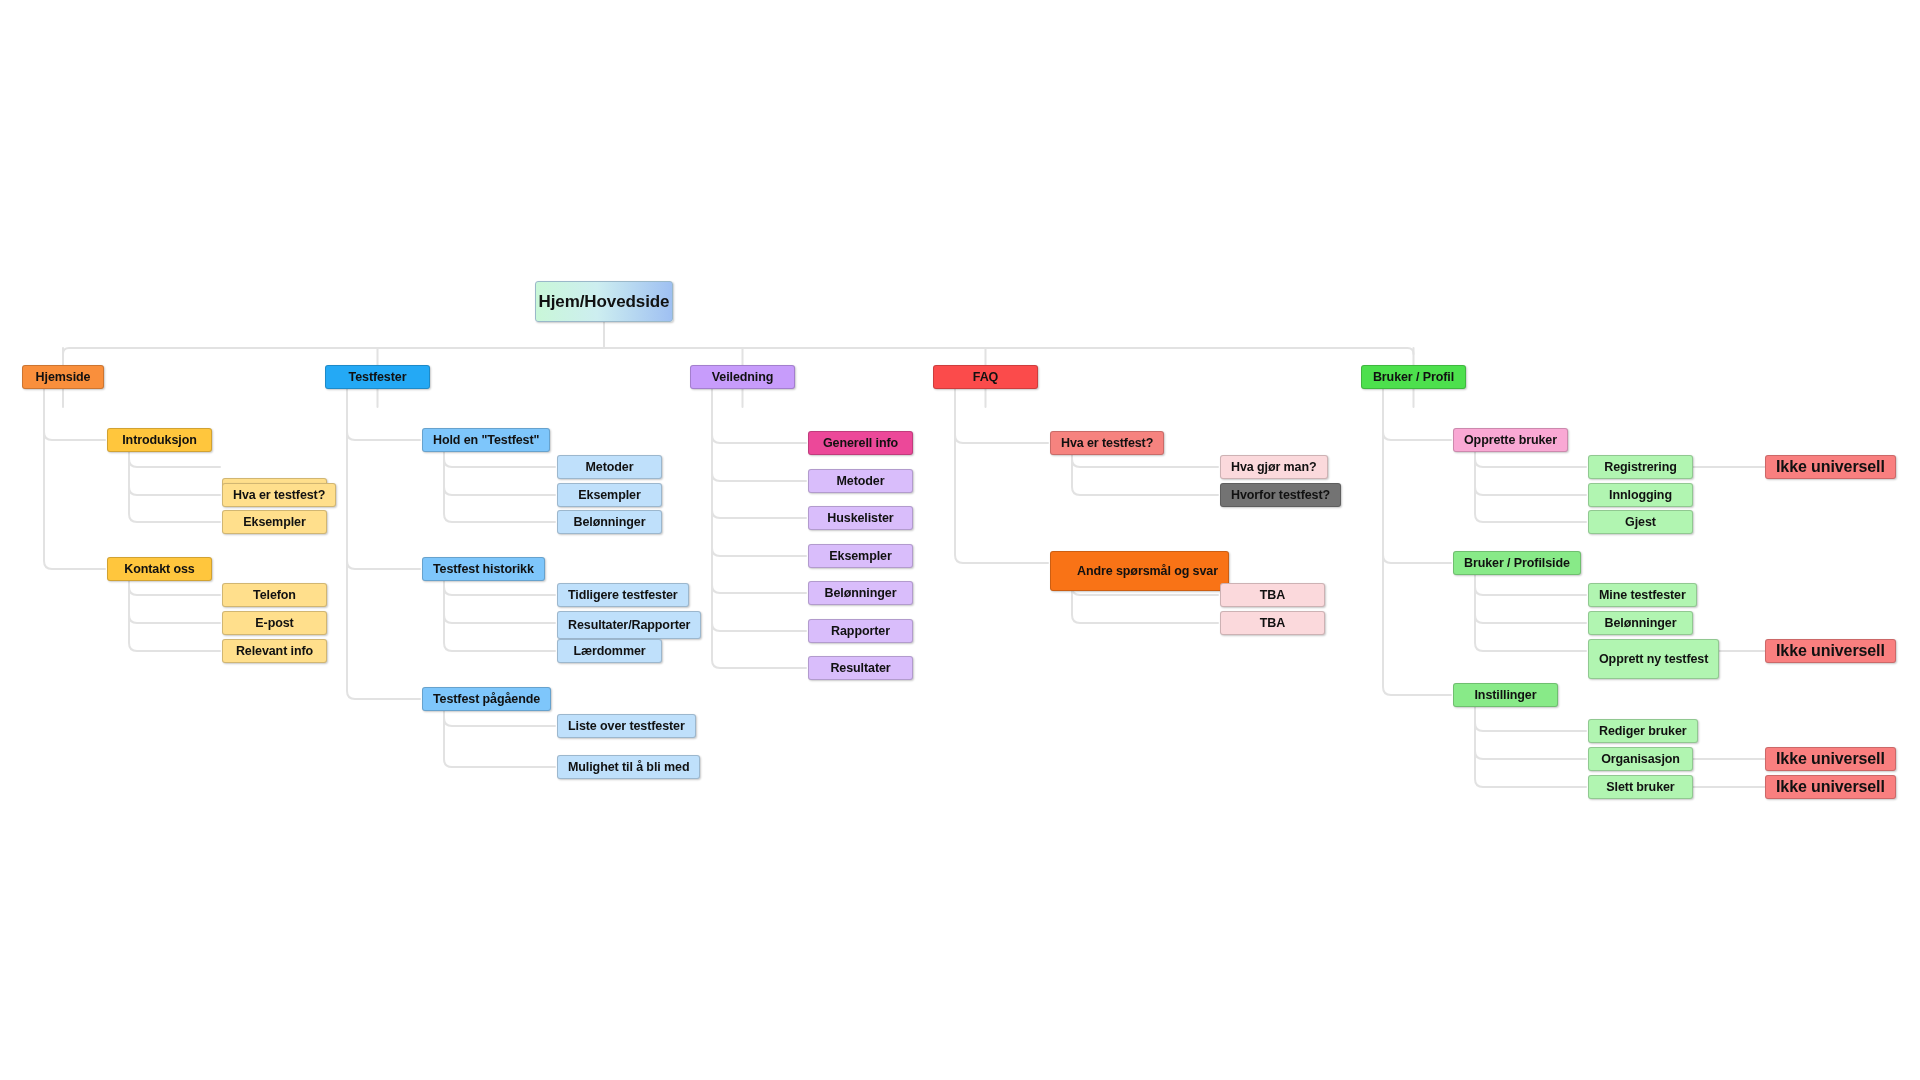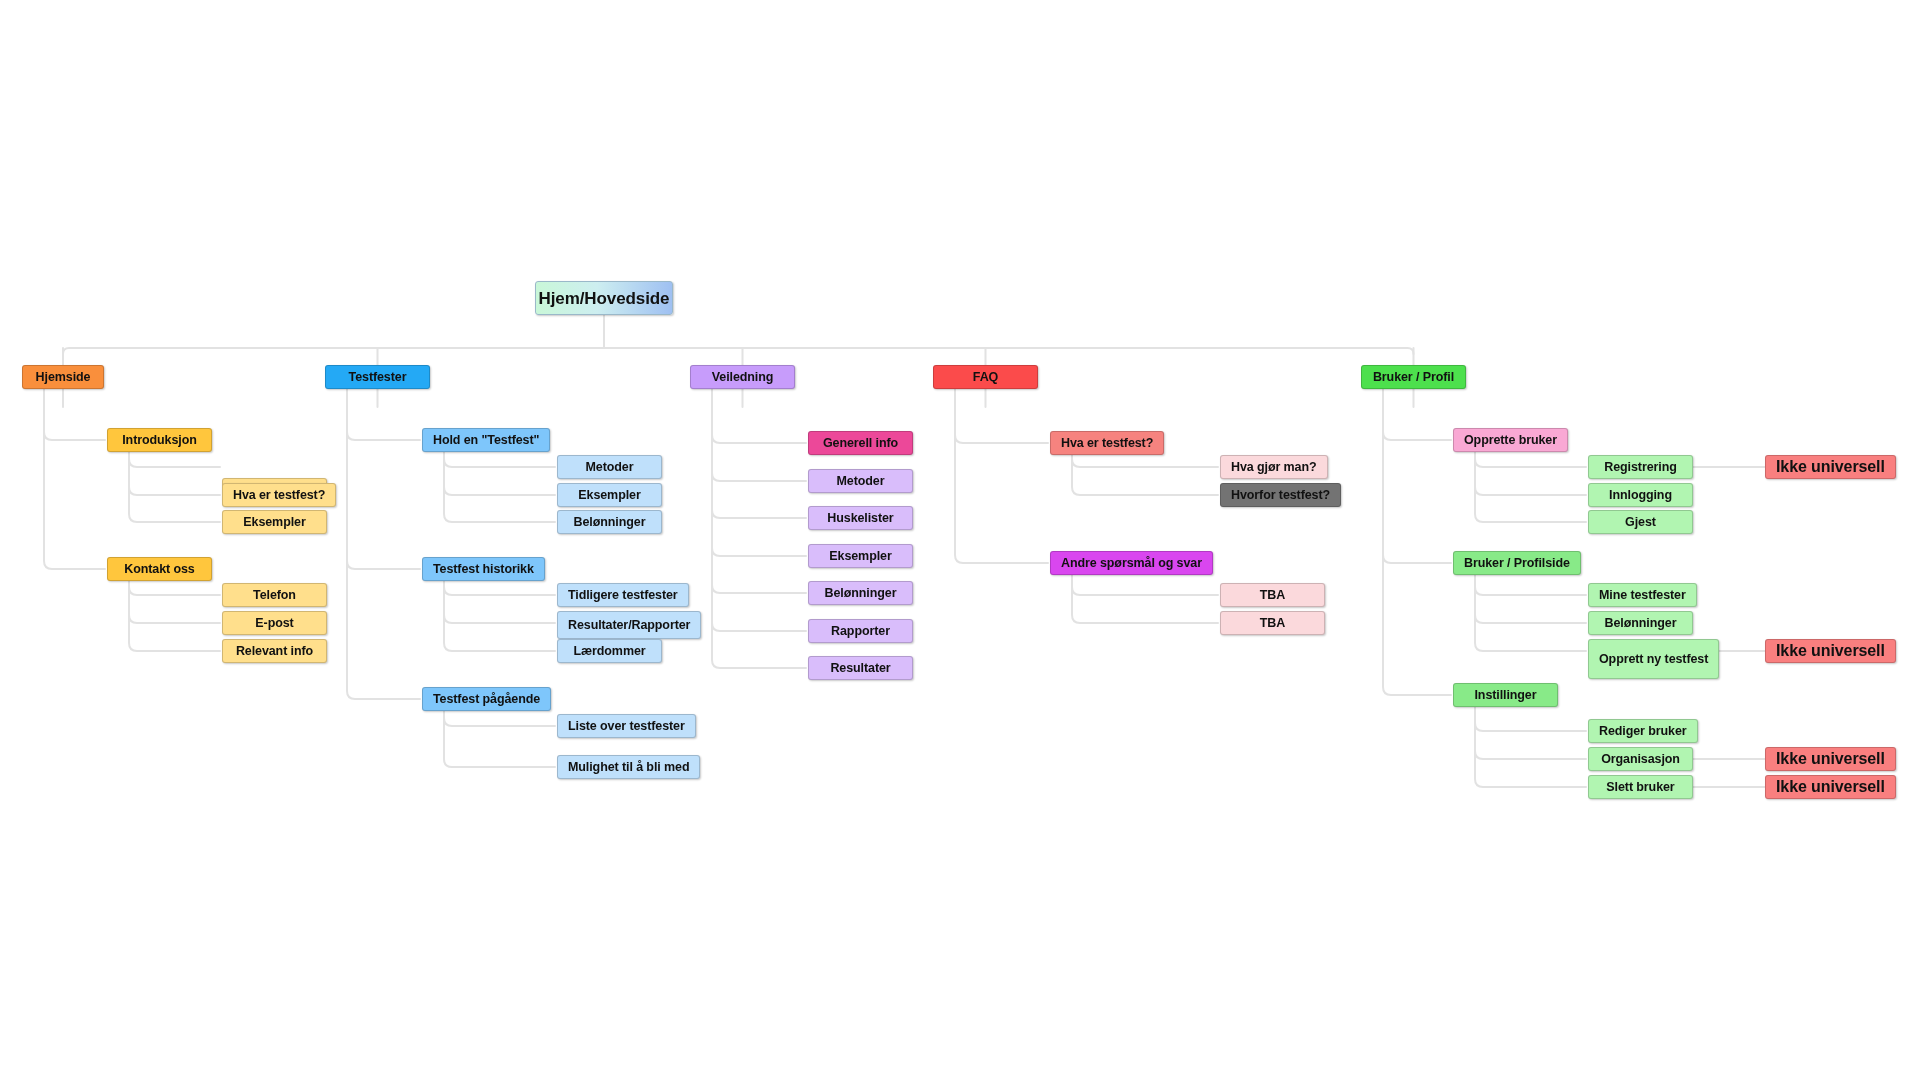--- a/index.html
+++ b/index.html
@@ -87,21 +87,21 @@
       <path d="M 1475 575 L 1475 587 Q 1475 595 1483 595 L 1586 595" fill="none" stroke="#e2e2e2" stroke-width="2" stroke-linecap="round" stroke-linejoin="round"></path>
       <path d="M 1475 575 L 1475 615 Q 1475 623 1483 623 L 1586 623" fill="none" stroke="#e2e2e2" stroke-width="2" stroke-linecap="round" stroke-linejoin="round"></path>
       <path d="M 1475 575 L 1475 643 Q 1475 651 1483 651 L 1586 651" fill="none" stroke="#e2e2e2" stroke-width="2" stroke-linecap="round" stroke-linejoin="round"></path>
       <path d="M 1719 651 L 1765 651" fill="none" stroke="#e2e2e2" stroke-width="2" stroke-linecap="round" stroke-linejoin="round"></path>
       <path d="M 1475 707 L 1475 723 Q 1475 731 1483 731 L 1586 731" fill="none" stroke="#e2e2e2" stroke-width="2" stroke-linecap="round" stroke-linejoin="round"></path>
       <path d="M 1475 707 L 1475 751 Q 1475 759 1483 759 L 1586 759" fill="none" stroke="#e2e2e2" stroke-width="2" stroke-linecap="round" stroke-linejoin="round"></path>
       <path d="M 1475 707 L 1475 779 Q 1475 787 1483 787 L 1586 787" fill="none" stroke="#e2e2e2" stroke-width="2" stroke-linecap="round" stroke-linejoin="round"></path>
       <path d="M 1693 759 L 1765 759" fill="none" stroke="#e2e2e2" stroke-width="2" stroke-linecap="round" stroke-linejoin="round"></path>
       <path d="M 1693 787 L 1765 787" fill="none" stroke="#e2e2e2" stroke-width="2" stroke-linecap="round" stroke-linejoin="round"></path>
     </svg>
-<div class="node root" style="left: 535px; top: 281px; width: 138px; height: 34px; justify-content: center;">
+<div class="node root" style="left: 535px; top: 281px; width: 138px; height: 41px; justify-content: center;">
       <span>Hjem/Hovedside</span>
     </div>
     <div class="node lvl1" style="background: rgb(249, 143, 60); left: 22px; top: 365px; height: 24px; min-width: 82px;">
       <span style="padding: 0px 10px;">Hjemside</span>
     </div>
     <div class="node lvl1" style="background: rgb(36, 169, 245); left: 325px; top: 365px; height: 24px; min-width: 105px;">
       <span style="padding: 0px 10px;">Testfester</span>
     </div>
     <div class="node lvl1" style="background: rgb(199, 156, 251); left: 690px; top: 365px; height: 24px; min-width: 105px;">
       <span style="padding: 0px 10px;">Veiledning</span>
@@ -192,21 +192,21 @@
     </div>
     <div class="node lvl2" style="background: rgb(246, 131, 127); left: 1050px; top: 431px; height: 24px; min-width: 105px;">
       <span style="padding: 0px 10px;">Hva er testfest?</span>
     </div>
     <div class="node lvl3" style="background: rgb(251, 217, 220); left: 1220px; top: 455px; height: 24px; min-width: 105px;">
       <span style="padding: 0px 10px;">Hva gjør man?</span>
     </div>
     <div class="node lvl3" style="background: #737373; left: 1220px; top: 483px; height: 24px; min-width: 105px;">
       <span style="padding: 0px 10px;">Hvorfor testfest?</span>
     </div>
-    <div class="node lvl2" style="background: #d946ef; left: 1050px; top: 551px; height: 24px; min-width: 105px;">
+    <div class="node lvl2" style="background: #f97316; left: 1050px; top: 551px; height: 40px; min-width: 105px; padding-left: 16px;">
       <span style="padding: 0px 10px;">Andre spørsmål og svar</span>
     </div>
     <div class="node lvl3" style="background: rgb(251, 217, 220); left: 1220px; top: 583px; height: 24px; min-width: 105px;">
       <span style="padding: 0px 10px;">TBA</span>
     </div>
     <div class="node lvl3" style="background: rgb(251, 217, 220); left: 1220px; top: 611px; height: 24px; min-width: 105px;">
       <span style="padding: 0px 10px;">TBA</span>
     </div>
     <div class="node lvl2" style="background: #f9a8d4; left: 1453px; top: 428px; height: 24px; min-width: 105px;">
       <span style="padding: 0px 10px;">Opprette bruker</span>

